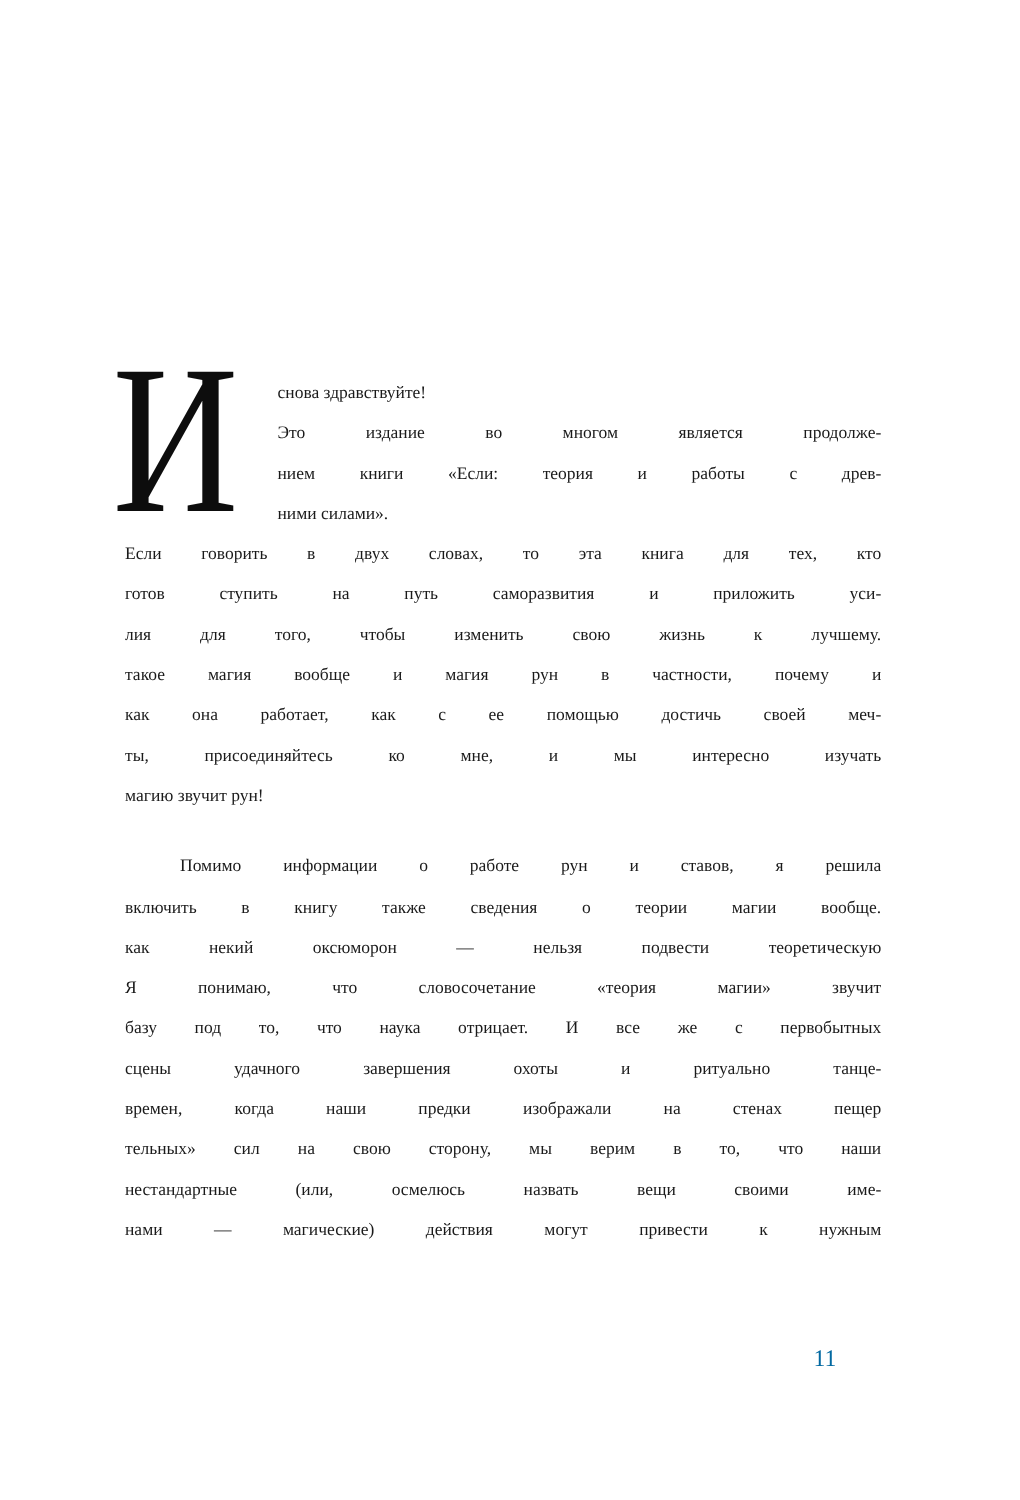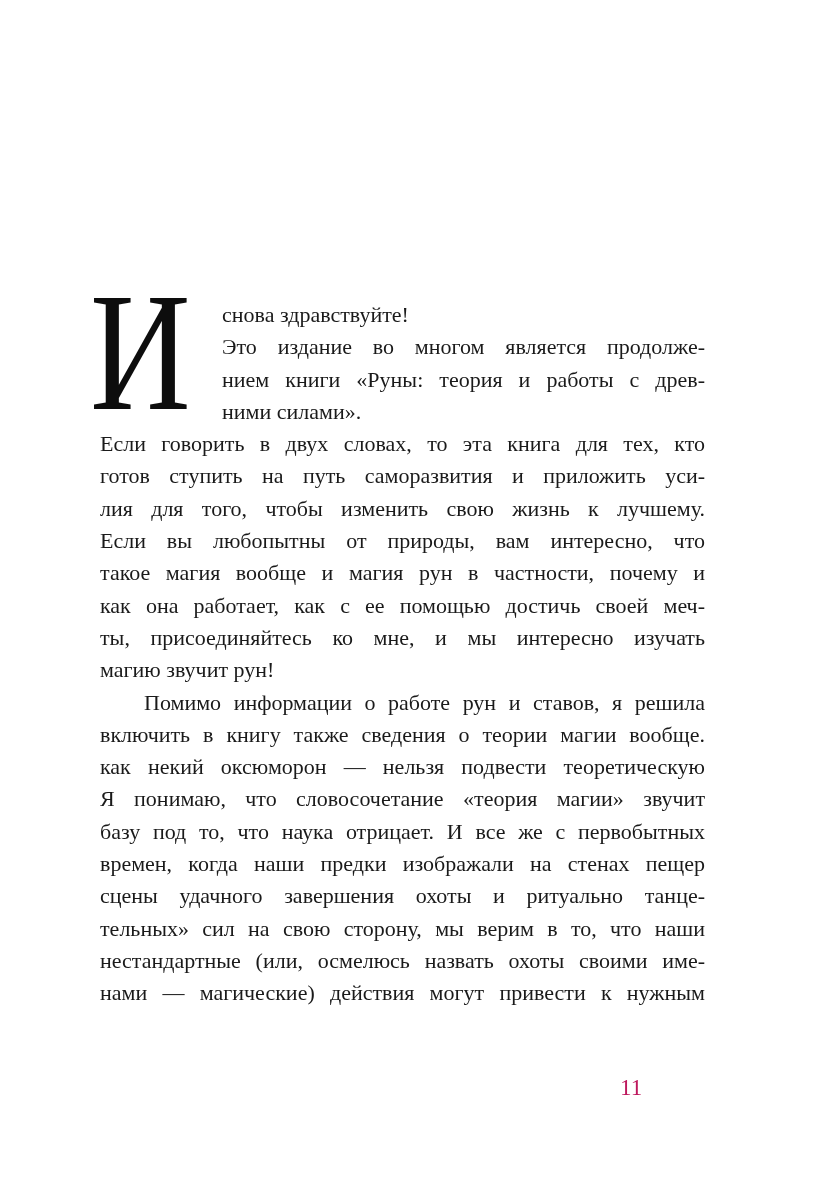--- a/index.html
+++ b/index.html
@@ -19,94 +19,95 @@
   }
   .text-block {
     position: absolute;
     left: 100px;
     top: 299px;
     width: 605px;
   }
   .line {
     height: 32.3px;
     line-height: 32.3px;
-    font-size: 22px;
+    font-size: 14px;
     white-space: normal;
     overflow: visible;
   }
   
   .jl {
     text-align: justify;
     text-align-last: justify;
   }
   
   .nl {
     text-align: left;
   }
   
   .p1 {
     margin-left: 122px;
   }
   
   .indent {
     padding-left: 44px;
+    margin-top: 24px;
   }
   .drop-cap {
     position: absolute;
     left: -10px;
     top: -32px;
     font-size: 170px;
     line-height: 1;
     font-weight: 400;
     color: #0d0d0d;
     transform: scaleX(0.82);
     transform-origin: left top;
     letter-spacing: 0;
   }
   .page-number {
     position: absolute;
     left: 620px;
     top: 1072px;
     width: 80px;
-    font-size: 23px;
+    text-align: center;
+    font-size: 19px;
     line-height: 32px;
-    color: #be185d;
+    color: #0369a1;
   }
 </style>
 </head>
 <body>
 
 <div class="page">
 
   <div class="text-block">
 
     <div class="drop-cap">И</div>
 
     <div class="line p1 nl">снова здравствуйте!</div>
     <div class="line p1 jl">Это издание во многом является продолже-</div>
-    <div class="line p1 jl">нием книги «Руны: теория и работы с древ-</div>
+    <div class="line p1 jl">нием книги «Если: теория и работы с древ-</div>
     <div class="line p1 nl">ними силами».</div>
 
     <div class="line jl">Если говорить в двух словах, то эта книга для тех, кто</div>
     <div class="line jl">готов ступить на путь саморазвития и приложить уси-</div>
     <div class="line jl">лия для того, чтобы изменить свою жизнь к лучшему.</div>
-    <div class="line jl">Если вы любопытны от природы, вам интересно, что</div>
     <div class="line jl">такое магия вообще и магия рун в частности, почему и</div>
     <div class="line jl">как она работает, как с ее помощью достичь своей меч-</div>
     <div class="line jl">ты, присоединяйтесь ко мне, и мы интересно изучать</div>
     <div class="line nl">магию звучит рун!</div>
 
     <div class="line jl indent">Помимо информации о работе рун и ставов, я решила</div>
     <div class="line jl">включить в книгу также сведения о теории магии вообще.</div>
     <div class="line jl">как некий оксюморон — нельзя подвести теоретическую</div>
     <div class="line jl">Я понимаю, что словосочетание «теория магии» звучит</div>
     <div class="line jl">базу под то, что наука отрицает. И все же с первобытных</div>
+    <div class="line jl">сцены удачного завершения охоты и ритуально танце-</div>
     <div class="line jl">времен, когда наши предки изображали на стенах пещер</div>
-    <div class="line jl">сцены удачного завершения охоты и ритуально танце-</div>
     <div class="line jl">тельных» сил на свою сторону, мы верим в то, что наши</div>
-    <div class="line jl">нестандартные (или, осмелюсь назвать охоты своими име-</div>
+    <div class="line jl">нестандартные (или, осмелюсь назвать вещи своими име-</div>
     <div class="line jl">нами — магические) действия могут привести к нужным</div>
 
   </div>
 
   <div class="page-number">11</div>
 
 </div>
 
 </body></html>

